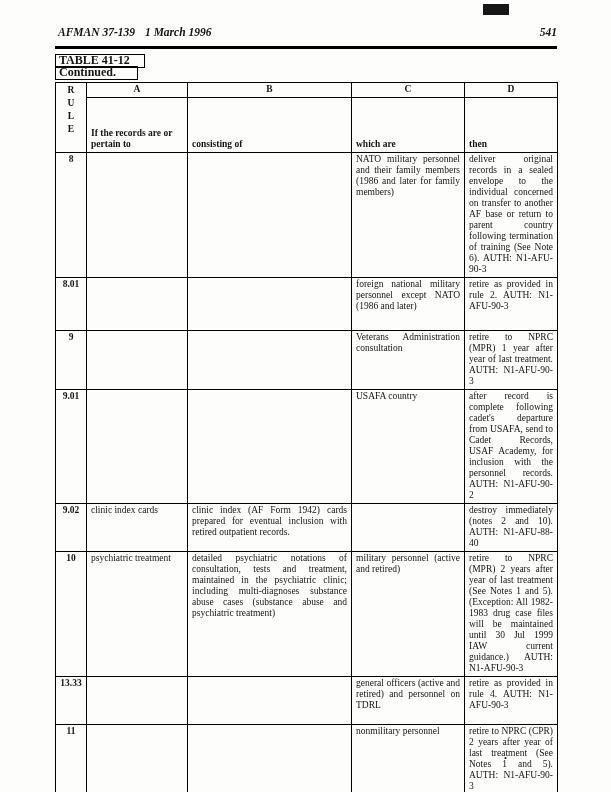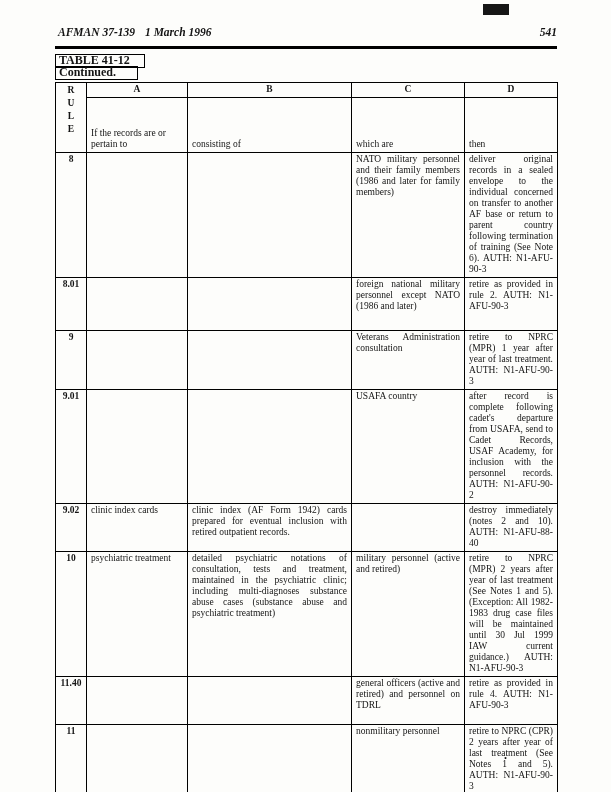--- a/index.html
+++ b/index.html
@@ -80,21 +80,21 @@
     text-align: center;
     font-weight: bold;
     font-size: 10px;
     padding-top: 2px;
     vertical-align: top;
   }
   .rl { line-height: 13px; }
   tr.subheader-row td {
     height: 55px;
     vertical-align: bottom;
-    font-weight: normal;
+    font-weight: bold;
   }
   td.rule-num {
     text-align: center;
     font-weight: bold;
   }
   .just { text-align: justify; }
   .stray-dot {
     position: absolute;
     left: 504px;
     top: 748px;
@@ -183,21 +183,21 @@
           <td class="just">destroy immediately (notes 2 and 10). AUTH: N1-AFU-88-40</td>
         </tr>
         <tr style="height:122px">
           <td class="rule-num">10</td>
           <td>psychiatric treatment</td>
           <td class="just">detailed psychiatric notations of consultation, tests and treatment, maintained in the psychiatric clinic; including multi-diagnoses substance abuse cases (substance abuse and psychiatric treatment)</td>
           <td class="just">military personnel (active and retired)</td>
           <td class="just">retire to NPRC (MPR) 2 years after year of last treatment (See Notes 1 and 5). (Exception: All 1982-1983 drug case files will be maintained until 30 Jul 1999 IAW current guidance.) AUTH: N1-AFU-90-3</td>
         </tr>
         <tr style="height:48px">
-          <td class="rule-num">11.40</td>
+          <td class="rule-num">13.33</td>
           <td></td>
           <td class="just"></td>
           <td class="just">general officers (active and retired) and personnel on TDRL</td>
           <td class="just">retire as provided in rule 4. AUTH: N1-AFU-90-3</td>
         </tr>
         <tr style="height:80px">
           <td class="rule-num">11</td>
           <td></td>
           <td class="just"></td>
           <td class="just">nonmilitary personnel</td>

